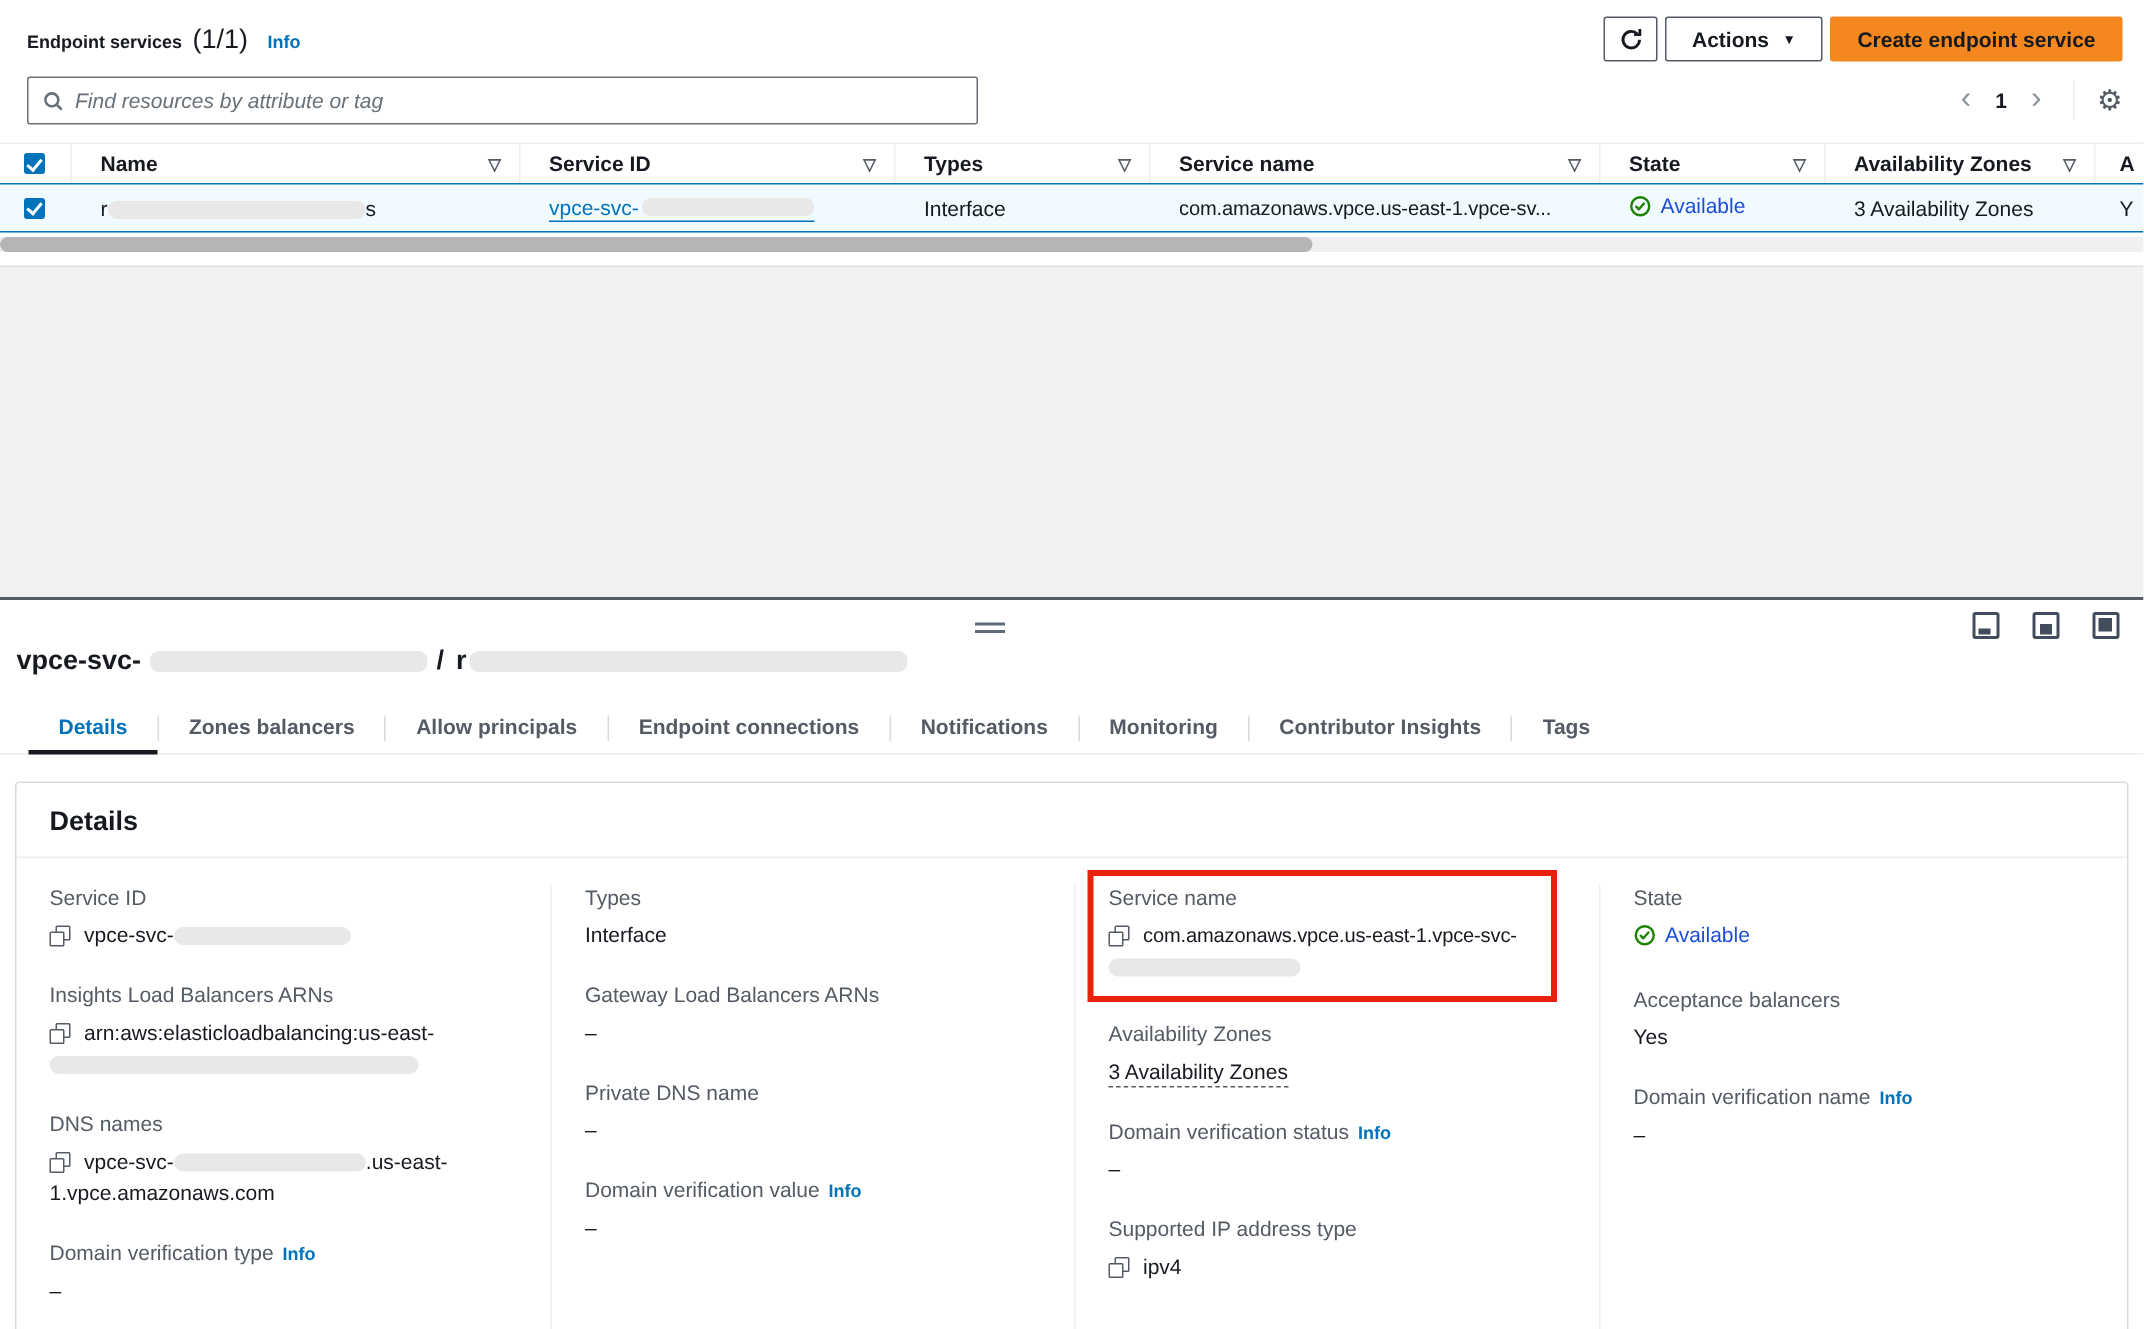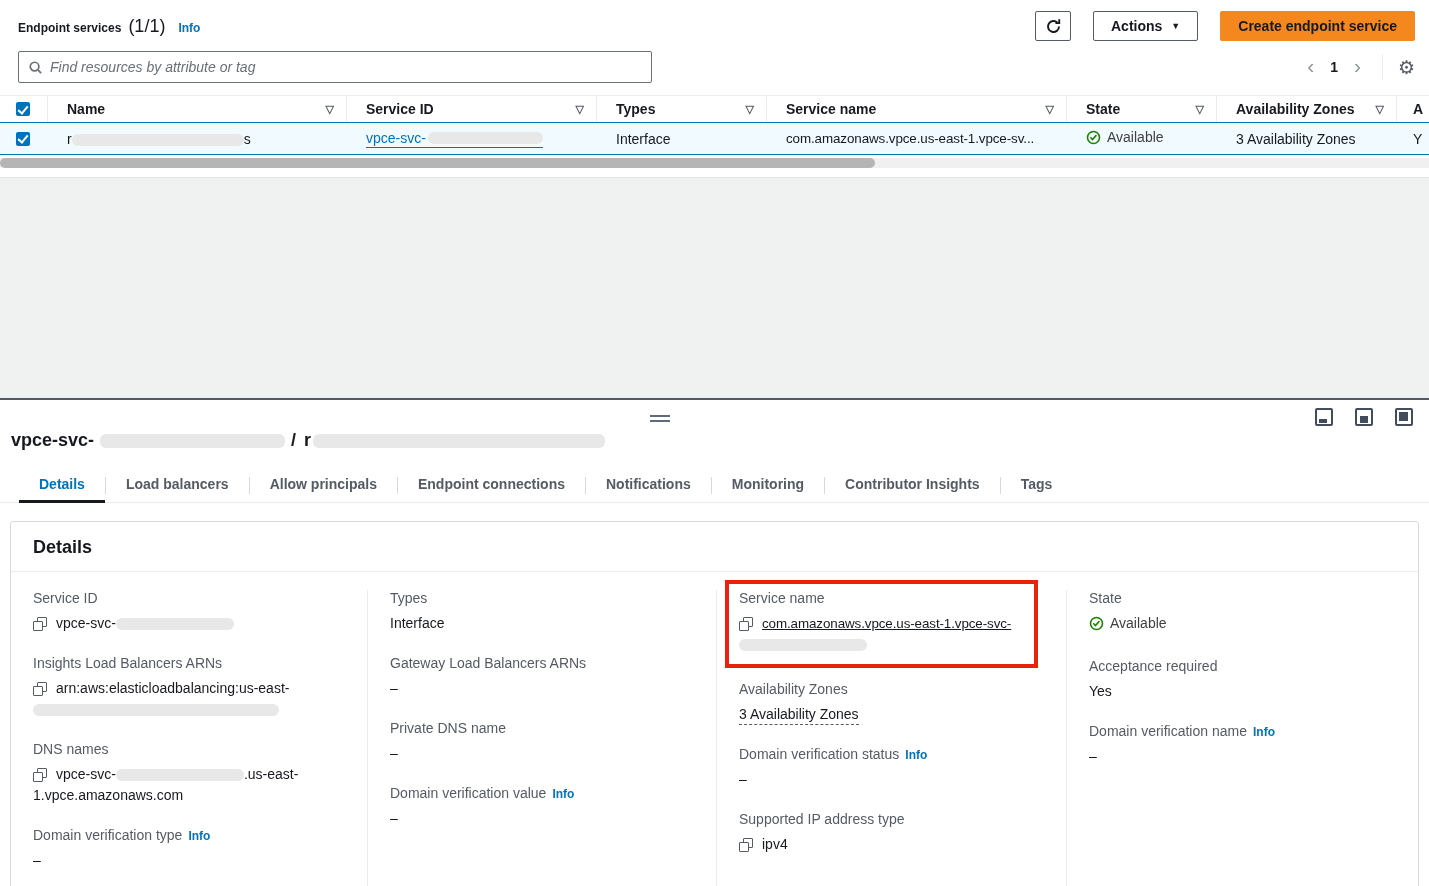--- a/index.html
+++ b/index.html
@@ -6,21 +6,21 @@
   html,body { width:1429px; height:886px; overflow:hidden; }
   body { font-family:"Liberation Sans", sans-serif; font-size:14px; color:#16191f; background:#fff; }
 
   
   .topbar { padding:10px 14px 0 18px; background:#fff; }
   .header-row { display:flex; justify-content:space-between; align-items:center; height:32px; }
   .title-group { display:flex; align-items:baseline; gap:7px; }
   .page-title { font-size:12px; font-weight:700; }
   .page-count { font-size:18px; font-weight:400; color:#16191f; }
   .info-link { color:#0073bb; font-size:12px; font-weight:700; margin-left:6px; cursor:pointer; }
-  .btn-group { display:flex; gap:22px; align-items:center; }
+  .btn-group { display:flex; gap:5px; align-items:center; }
   .btn { height:30px; border:1px solid #545b64; border-radius:2px; background:#fff;
          font-weight:700; font-size:14px; color:#16191f; padding:0 17px;
          display:flex; align-items:center; gap:9px; cursor:pointer; }
   .btn-icon { width:36px; padding:0; justify-content:center; }
   .btn-primary { background:#f5871f; border-color:#f5871f; }
   .caret { font-size:9px; color:#16191f; }
 
   .search-row { display:flex; justify-content:space-between; align-items:center; margin-top:9px; }
   .search-box { width:634px; height:28px; border:1px solid #687078; border-radius:2px;
                 display:flex; align-items:center; padding:15px 9px; gap:7px; background:#fff; }
@@ -53,21 +53,21 @@
   .col-extra { width:32px; border-right:none; padding-right:0; padding-left:16px; }
 
   .checkbox { width:14px; height:14px; background:#0073bb; border-radius:2px; position:relative; cursor:pointer; }
   .checkbox::after { content:""; position:absolute; left:4px; top:1.5px; width:4px; height:8px;
                      border:solid #fff; border-width:0 2px 2px 0; transform:rotate(40deg); }
 
   .redact { display:inline-block; height:12px; background:#e8e8e8; border-radius:6px; vertical-align:middle; }
   .link { color:#0073bb; cursor:pointer; }
   .u-solid { border-bottom:1px solid #0073bb; display:inline-flex; align-items:center; gap:2px; padding-bottom:1px; }
   .u-dashed { border-bottom:1px dashed #545b64; padding-bottom:2px; cursor:pointer;margin-top:32px; }
-  .state-ok { color:#404040; display:inline-flex; align-items:center; gap:6px; }
+  .state-ok { color:#1d4ed8; display:inline-flex; align-items:center; gap:6px; }
   .tight { font-size:13.4px; letter-spacing:-0.1px; }
 
   .hscroll { height:10px; margin-top:3px; background:#f0f0f0; position:relative; }
   .hscroll .thumb { position:absolute; left:0; top:0; height:10px; width:875px;
                     background:#b5b5b5; border-radius:5px; cursor:grab; }
 
   .gray-area { height:221px; margin-top:9px; background:#f0f1f1; border-top:1px solid #e3e5e5; }
 
   
   .split-panel { border-top:2px solid #545b64; background:#fff; position:relative; height:490px; }
@@ -98,21 +98,21 @@
   .field { margin-bottom:21px; }
   .flabel { color:#545b64; font-size:14px; margin-bottom:7px; }
   .fvalue { color:#16191f; font-size:14px; line-height:21px; }
   .vrow { display:flex; align-items:center; gap:9px; }
   .copy-icon { position:relative; width:14px; height:14px; flex:none; display:inline-block; cursor:pointer; }
   .copy-icon::before { content:""; position:absolute; top:0; right:0; width:8px; height:8px;
                        border:1.6px solid #545b64; border-radius:1px; }
   .copy-icon::after  { content:""; position:absolute; bottom:0; left:0; width:8px; height:8px;
                        border:1.6px solid #545b64; border-radius:1px; background:#fff; }
   .annotation-box { border:4px solid #e8230c; margin:-10px 10px 13px -14px; padding:6px 4px 9px 10px; }
-  .nowrap { white-space:nowrap;text-decoration:underline; }
+  .nowrap { white-space:nowrap; }
   .dash { color:#16191f; }
 </style>
 </head>
 <body>
 
 <div class="topbar">
   <div class="header-row">
     <div class="title-group">
       <span class="page-title">Endpoint services</span>
       <span class="page-count">(1/1)</span>
@@ -242,21 +242,21 @@
     <span>vpce-svc-</span>
       <span class="redact" style="width:185px;height:14px;"></span>
     <span>/</span>
     <span style="margin-left:2px;">r</span>
       <span class="redact" style="width:292px;height:14px;margin-left:-4px;"></span>
   </div>
 
   <div class="tabs">
     <span class="tab active">Details</span>
     <span class="tab-sep"></span>
-    <span class="tab">Load balancers</span>
+    <span class="tab">Zones balancers</span>
     <span class="tab-sep"></span>
     <span class="tab">Allow principals</span>
     <span class="tab-sep"></span>
     <span class="tab">Endpoint connections</span>
     <span class="tab-sep"></span>
     <span class="tab">Notifications</span>
     <span class="tab-sep"></span>
     <span class="tab">Monitoring</span>
     <span class="tab-sep"></span>
     <span class="tab">Contributor Insights</span>
@@ -358,21 +358,21 @@
             <span class="state-ok">
               <svg width="15" height="15" viewBox="0 0 16 16">
                 <circle cx="8" cy="8" r="6.4" fill="none" stroke="#1d8102" stroke-width="1.7"></circle>
                 <path d="M5.1 8.3l1.9 1.9 3.6-4.2" fill="none" stroke="#1d8102" stroke-width="1.7" stroke-linecap="round" stroke-linejoin="round"></path>
               </svg>
               <span>Available</span>
             </span>
           </div>
         </div>
         <div class="field">
-          <div class="flabel">Acceptance required</div>
+          <div class="flabel">Acceptance balancers</div>
           <div class="fvalue">Yes</div>
         </div>
         <div class="field">
           <div class="flabel"><span>Domain verification name</span><span class="info-link">Info</span></div>
           <div class="fvalue dash">–</div>
         </div>
       </div>
 
     </div>
   </div>

